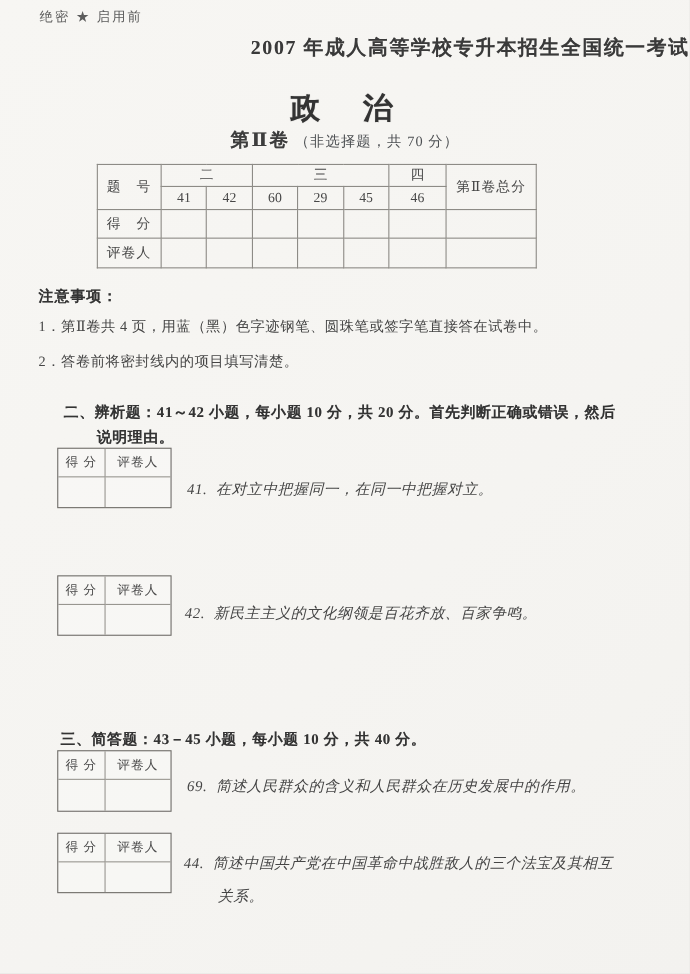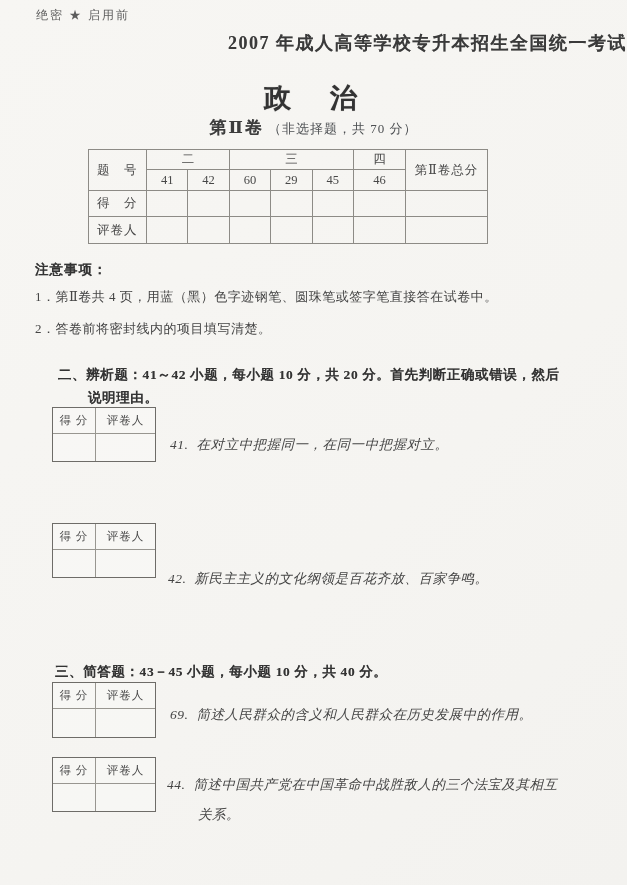--- a/index.html
+++ b/index.html
@@ -154,21 +154,21 @@
     position: absolute;
     font-size: 13.5px;
     color: #454545;
     letter-spacing: 0.5px;
     line-height: 30px;
     padding-left: 31px;
     text-indent: -31px;
     font-style: italic;
   }
   .q-41 { left: 170px; top: 430px; width: 420px; }
-  .q-42 { left: 168px; top: 564px; width: 430px; }
+  .q-42 { left: 168px; top: 543px; width: 430px; }
   .q-43 { left: 170px; top: 700px; width: 430px; }
   .q-44 { left: 167px; top: 770px; width: 402px; }
   .question .q-number { margin-right: 8px; }
 </style>
 </head>
 <body>
 
 <div class="page">
 
   <div class="security-mark">绝密 ★ 启用前</div>

